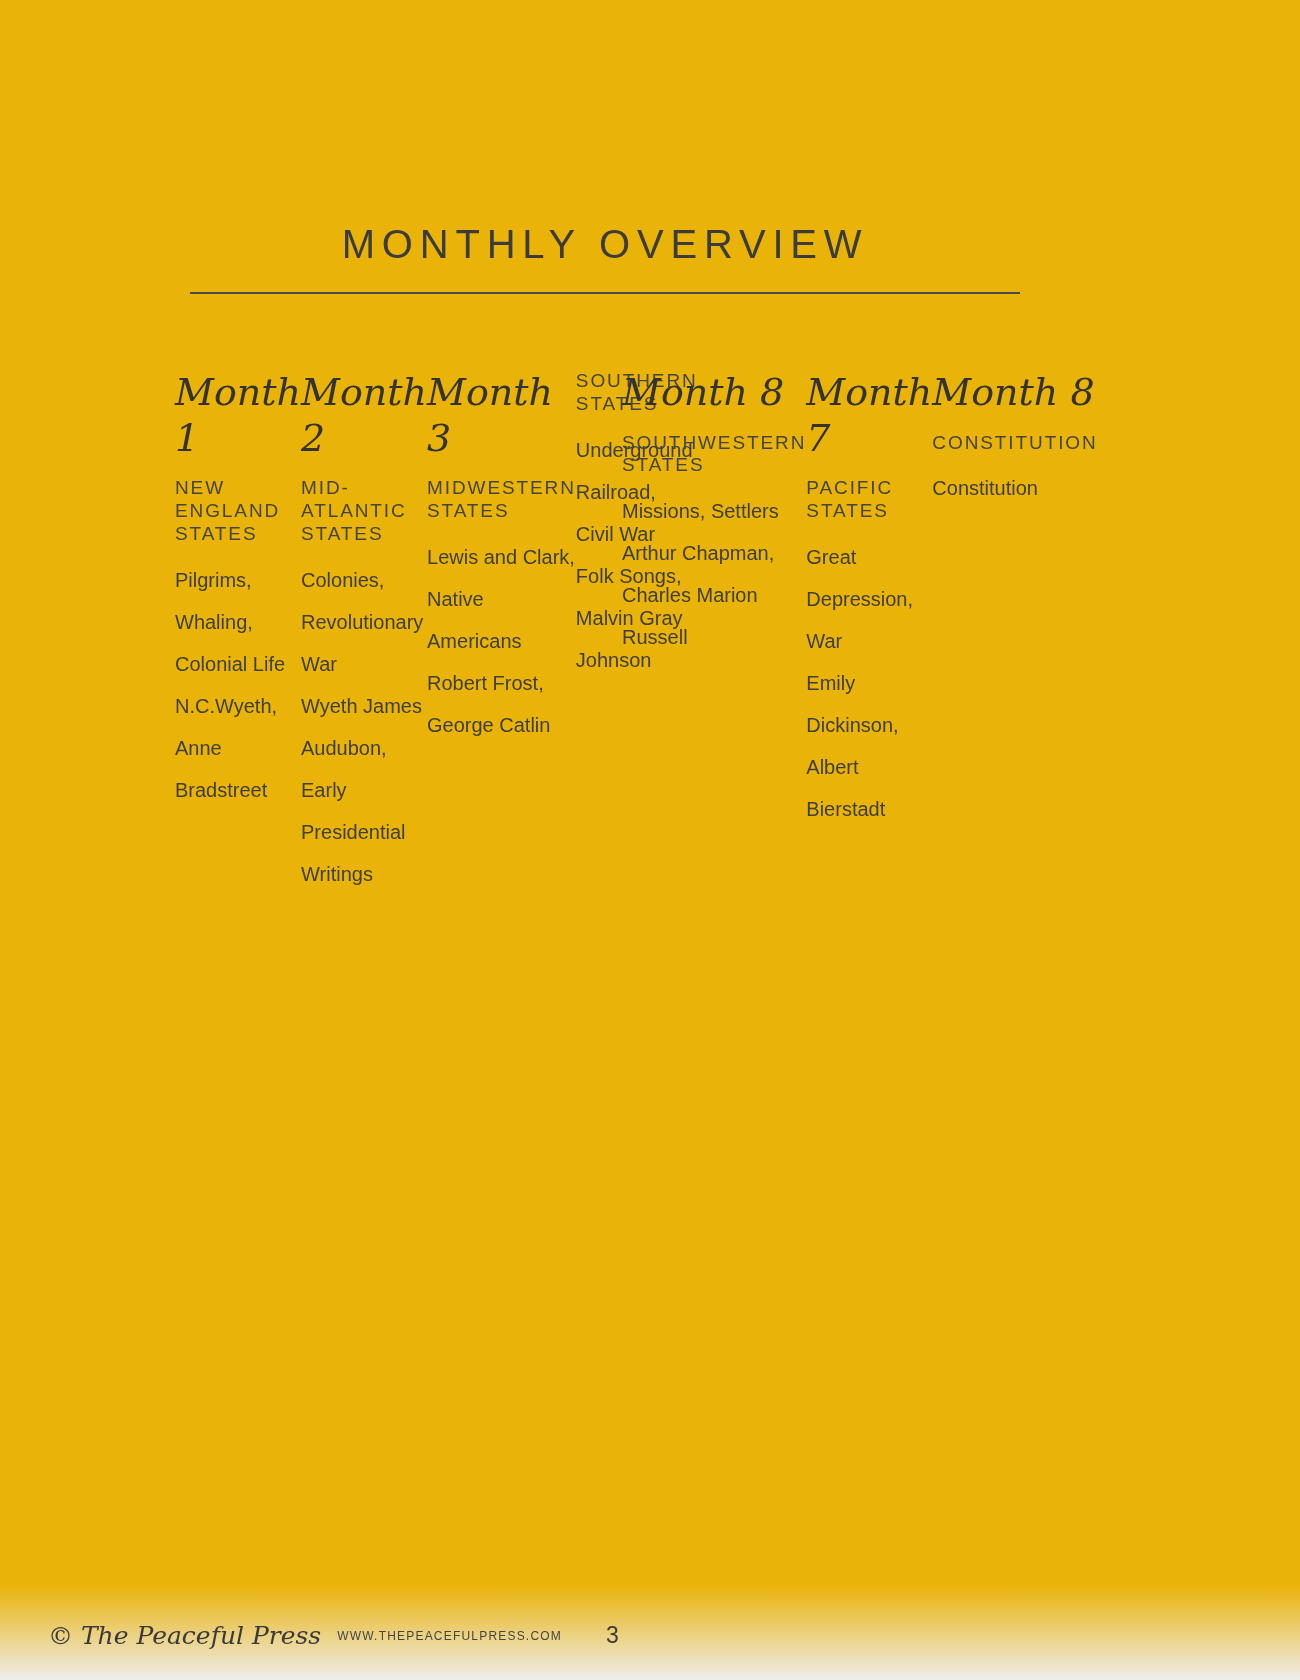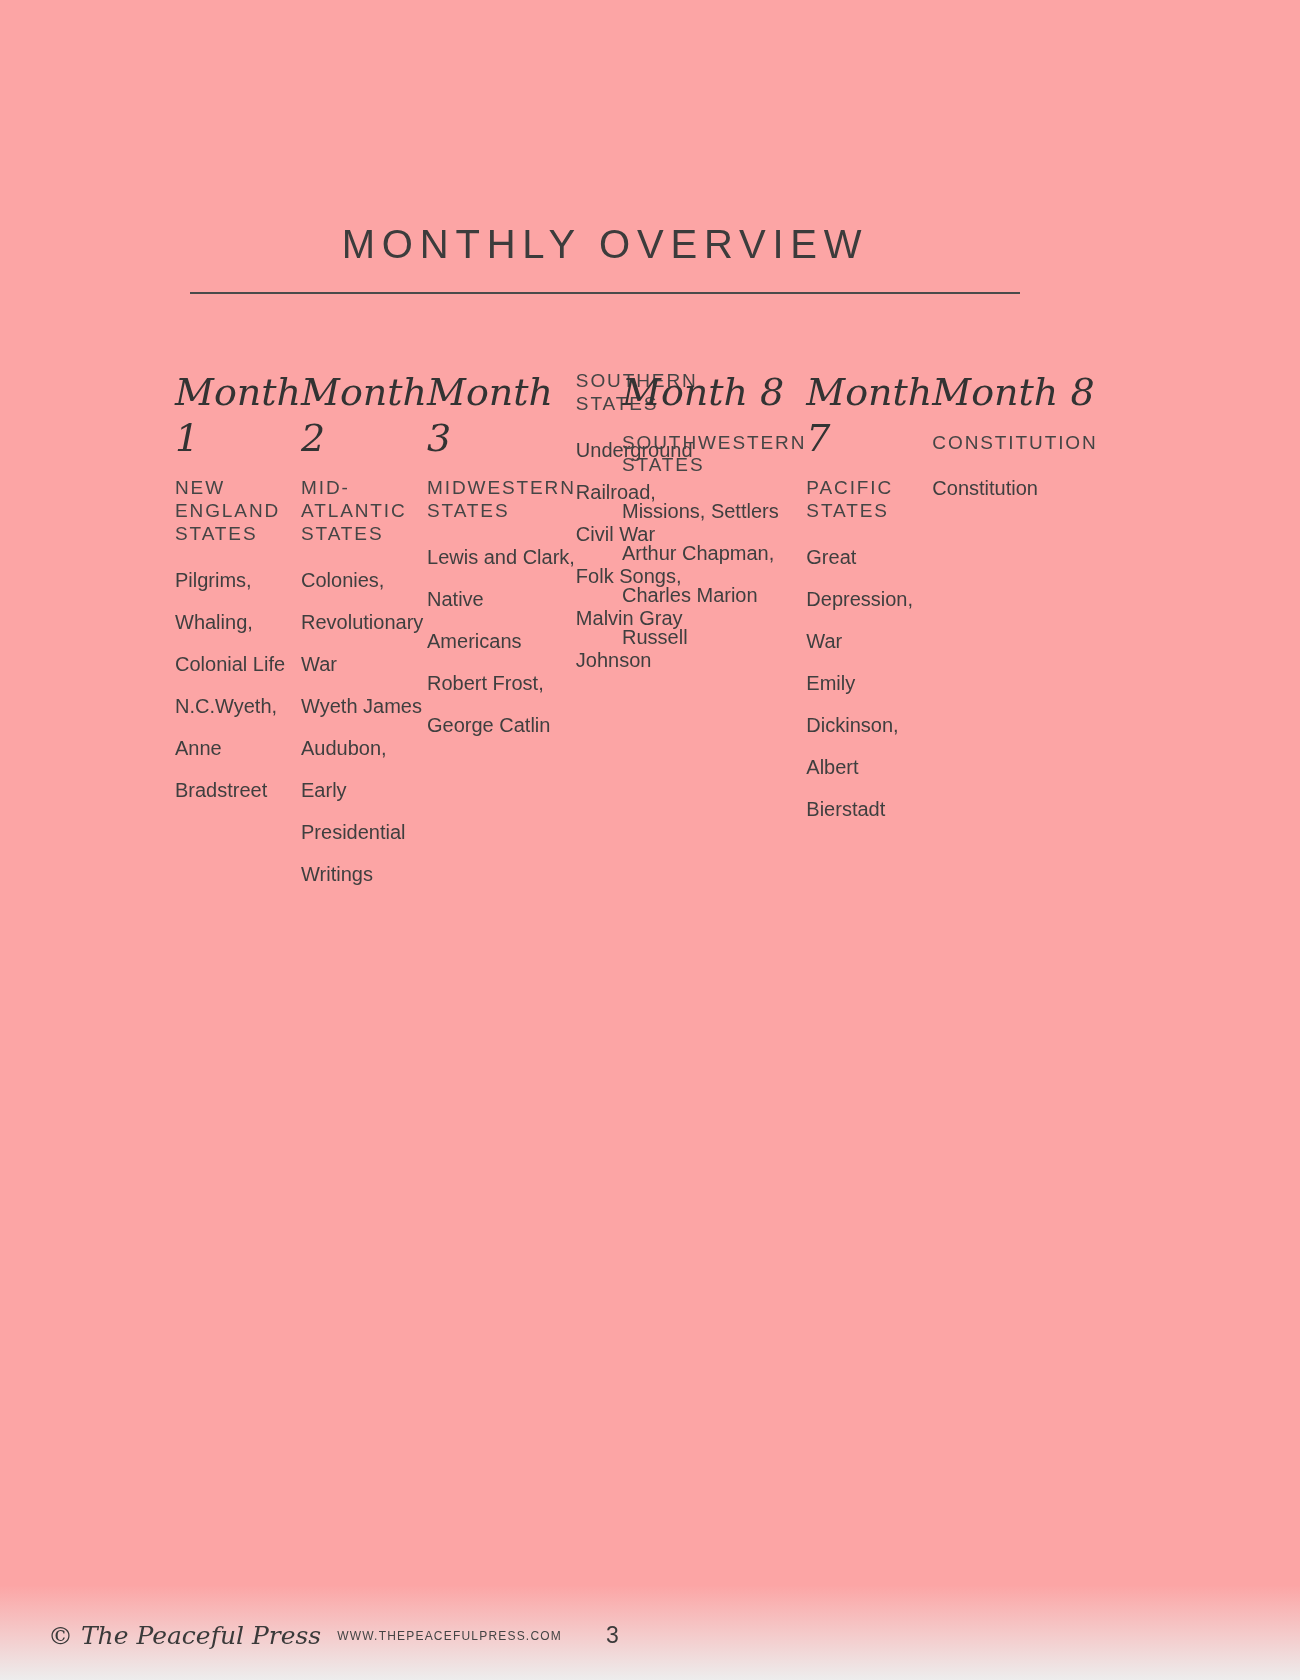--- a/index.html
+++ b/index.html
@@ -5,21 +5,21 @@
   * { margin: 0; padding: 0; box-sizing: border-box; }
 
   html, body {
     background: #ffffff;
   }
 
   .page {
     position: relative;
     width: 1300px;
     height: 1680px;
-    background: #fca5a5;
+    background: #eab308;
     overflow: hidden;
     font-family: "Liberation Sans", "DejaVu Sans", sans-serif;
     color: #3f3f3f;
   }
 
   
   .title-wrap {
     margin: 222px 280px 0 190px;
     width: 830px;
     text-align: center;

